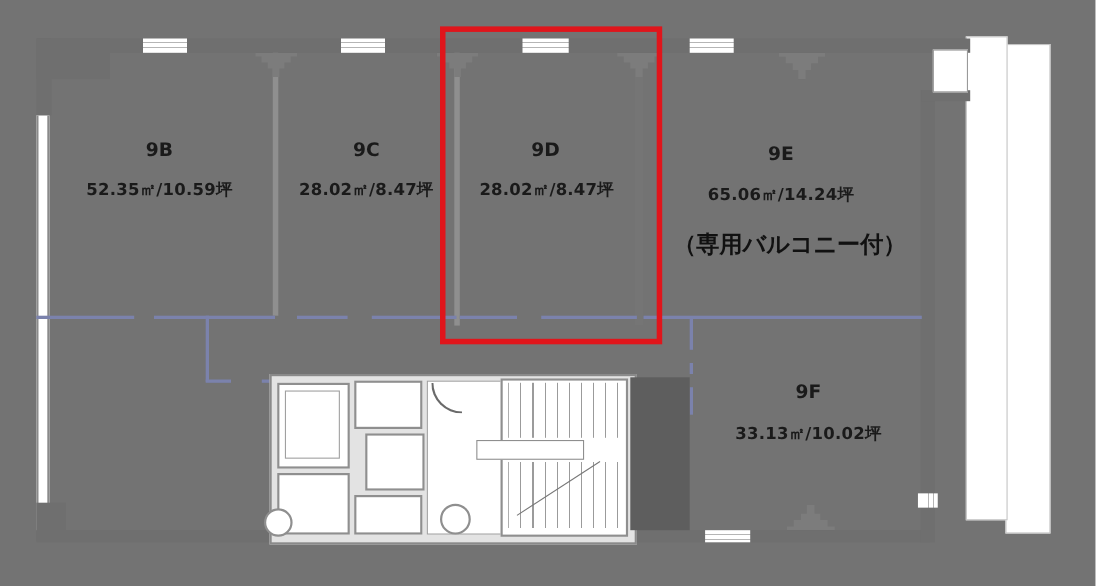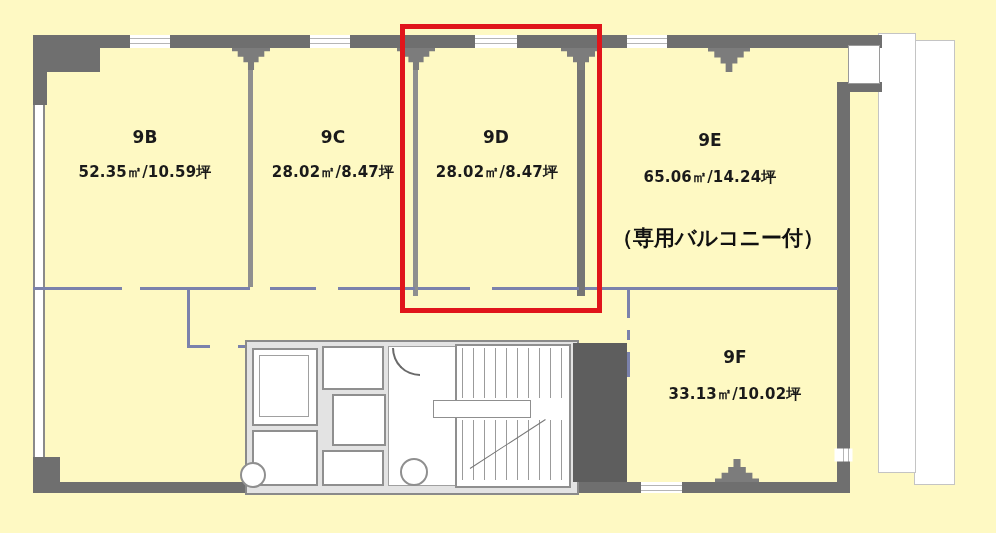--- a/index.html
+++ b/index.html
@@ -1,16 +1,16 @@
 <!DOCTYPE html>
 <html><head>
 <meta charset="utf-8">
 <style>
   html,body{margin:0;padding:0;background:#ffffff;}
-  .canvas{position:relative;width:996px;height:533px;background:#fef9c3;overflow:hidden;
+  .canvas{position:relative;width:996px;height:533px;background:#737373;overflow:hidden;
           font-family:"DejaVu Sans","Liberation Sans",sans-serif;}
   .abs{position:absolute;}
   
   .wall{position:absolute;background:#6f6f6f;z-index:2;}
   .wall-light{position:absolute;background:#ababab;z-index:2;}
   .gap{position:absolute;background:linear-gradient(#ffffff 0 3px,#b5b5b5 3px 4px,#ffffff 4px 8px,#b5b5b5 8px 9px,#ffffff 9px 100%);z-index:3;}
   .partition{position:absolute;background:#8f8f8f;z-index:2;}
   .blue-line{position:absolute;background:#7b82ac;z-index:2;}
   .wedge-down{position:absolute;background:#7c7c7c;z-index:3;
     clip-path:polygon(0% 0%,100% 0%,100% 15%,85% 15%,85% 40%,70% 40%,70% 65%,58% 65%,58% 100%,42% 100%,42% 65%,30% 65%,30% 40%,15% 40%,15% 15%,0% 15%);}
@@ -129,21 +129,21 @@
   <div class="room-area" style="left:35px;top:163px;width:220px;">52.35㎡/10.59坪</div>
 
   <div class="room-label" style="left:258px;top:127px;width:150px;">9C</div>
   <div class="room-area" style="left:248px;top:163px;width:170px;">28.02㎡/8.47坪</div>
 
   <div class="room-label" style="left:420px;top:127px;width:152px;text-align:center;">9D</div>
   <div class="room-area" style="left:412px;top:163px;width:170px;">28.02㎡/8.47坪</div>
 
   <div class="room-label" style="left:615px;top:130px;width:190px;">9E</div>
   <div class="room-area" style="left:605px;top:168px;width:210px;">65.06㎡/14.24坪</div>
-  <div class="room-note" style="left:582px;top:224px;width:272px;">（専用バルコニー付）</div>
+  <div class="room-note" style="left:582px;top:208px;width:272px;">（専用バルコニー付）</div>
 
 
   <div class="room-label" style="left:640px;top:347px;width:190px;">9F</div>
   <div class="room-area" style="left:630px;top:385px;width:210px;">33.13㎡/10.02坪</div>
 
   <div class="highlight" style="left:400px;top:24px;width:192px;height:279px;"></div>
 
 </div>
 
 </body></html>

